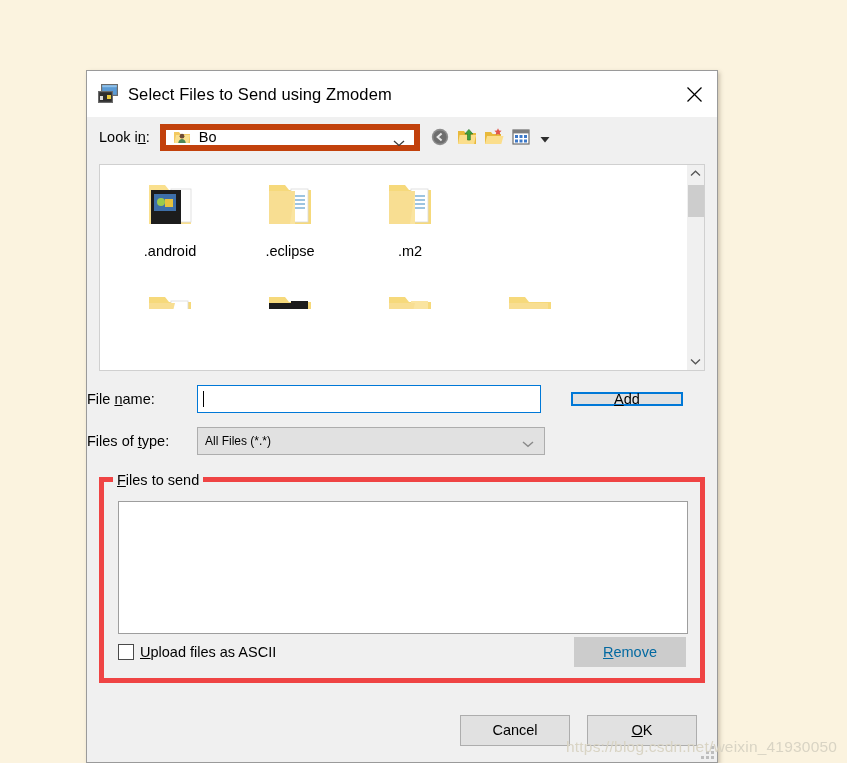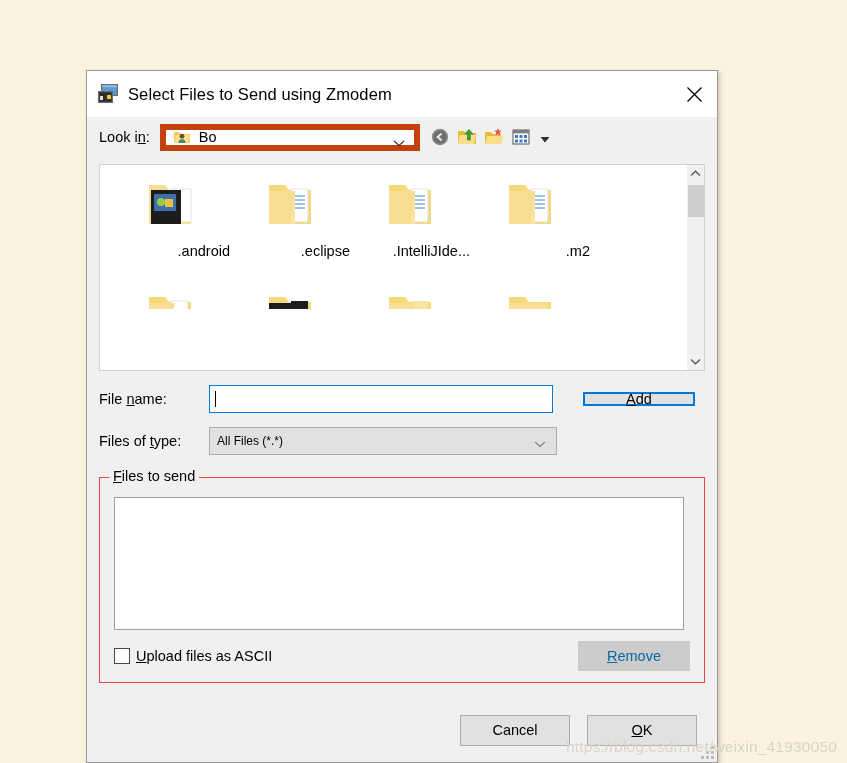--- a/index.html
+++ b/index.html
@@ -141,21 +141,20 @@
     display: flex;
     align-items: flex-start;
     justify-content: center;
   }
   .filename {
     font-size: 14.5px;
     color: #000;
     margin-top: 2px;
     white-space: nowrap;
     overflow: hidden;
-    text-align: right;
   }
   .filerow.second { margin-top: 30px; }
   .filerow.second .folder-ico-wrap { height: 16px; overflow: hidden; }
 
   
   .vscroll {
     position: absolute;
     right: 0; top: 0; bottom: 0;
     width: 18px;
     background: #F0F0F0;
@@ -171,21 +170,20 @@
     top: 20px; left: 1px;
     width: 16px; height: 32px;
     background: #CDCDCD;
   }
   .vs-btn.bottom { position: absolute; bottom: 0; left: 0; right: 0; }
 
   
   .formrow {
     display: flex;
     align-items: center;
-    padding-left: 12px;
     margin-top: 14px;
   }
   .formlabel {
     width: 110px;
     font-size: 14.5px;
     color: #000;
     white-space: nowrap;
   }
   .textinput {
     width: 344px;
@@ -240,21 +238,21 @@
   #add-button {
     width: 112px;
     height: 14px;
     margin-left: 30px;
   }
 
   
   .groupbox {
     position: relative;
     margin: 22px 12px 11px 12px;
-    border: 1px solid #ef4444;
+    border: 5px solid #ef4444;
     height: 206px;
     box-sizing: border-box;
   }
   .group-title {
     position: absolute;
     top: -10px;
     left: 9px;
     background: #F0F0F0;
     padding: 0 4px;
     font-size: 14.5px;
@@ -448,49 +446,34 @@
               <rect x="33" y="24" width="11" height="2" fill="#9DC4E0"></rect>
               <rect x="33" y="28" width="11" height="2" fill="#9DC4E0"></rect>
               <rect x="33" y="32" width="11" height="2" fill="#9DC4E0"></rect>
               <path d="M8 16 h26 v33 H8 Z" fill="#FAE4A0"></path>
               <path d="M8 16 L34 16 L29 49 H8 Z" fill="#F8DE92"></path>
             </svg>
           </div>
           <div class="filename">.eclipse</div>
         </div>
 
+
         <div class="fileitem">
           <div class="folder-ico-wrap">
             <svg width="58" height="58" viewBox="0 0 58 58">
               <path d="M8 10 h16 l4 5 h22 v34 H8 Z" fill="#F6D97B"></path>
               <rect x="30" y="14" width="17" height="33" fill="#FFFFFF" stroke="#DADADA" stroke-width="0.8"></rect>
               <rect x="33" y="20" width="11" height="2" fill="#9DC4E0"></rect>
               <rect x="33" y="24" width="11" height="2" fill="#9DC4E0"></rect>
               <rect x="33" y="28" width="11" height="2" fill="#9DC4E0"></rect>
               <rect x="33" y="32" width="11" height="2" fill="#9DC4E0"></rect>
               <path d="M8 16 h26 v33 H8 Z" fill="#FAE4A0"></path>
               <path d="M8 16 L34 16 L29 49 H8 Z" fill="#F8DE92"></path>
             </svg>
           </div>
-          <div class="filename">.IntelliJIde...</div>
-        </div>
-
-        <div class="fileitem">
-          <div class="folder-ico-wrap">
-            <svg width="58" height="58" viewBox="0 0 58 58">
-              <path d="M8 10 h16 l4 5 h22 v34 H8 Z" fill="#F6D97B"></path>
-              <rect x="30" y="14" width="17" height="33" fill="#FFFFFF" stroke="#DADADA" stroke-width="0.8"></rect>
-              <rect x="33" y="20" width="11" height="2" fill="#9DC4E0"></rect>
-              <rect x="33" y="24" width="11" height="2" fill="#9DC4E0"></rect>
-              <rect x="33" y="28" width="11" height="2" fill="#9DC4E0"></rect>
-              <rect x="33" y="32" width="11" height="2" fill="#9DC4E0"></rect>
-              <path d="M8 16 h26 v33 H8 Z" fill="#FAE4A0"></path>
-              <path d="M8 16 L34 16 L29 49 H8 Z" fill="#F8DE92"></path>
-            </svg>
-          </div>
           <div class="filename">.m2</div>
         </div>
       </div>
 
       <div class="filerow second">
         <div class="fileitem">
           <div class="folder-ico-wrap">
             <svg width="58" height="22" viewBox="0 0 58 22">
               <path d="M8 4 h16 l4 5 h22 v13 H8 Z" fill="#F6D97B"></path>
               <rect x="30" y="8" width="17" height="14" fill="#FFFFFF" stroke="#DADADA" stroke-width="0.8"></rect>

